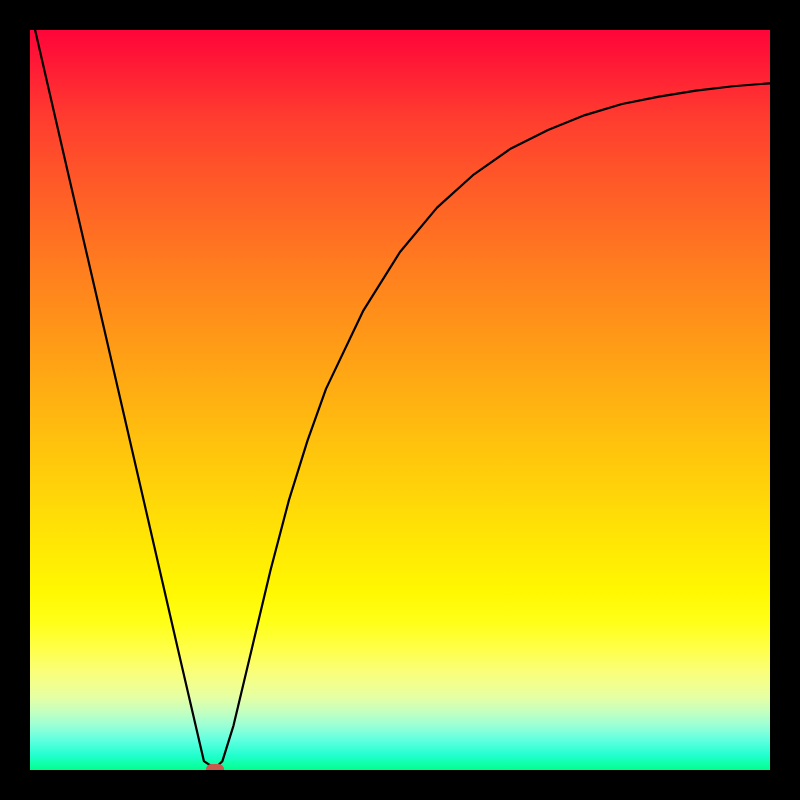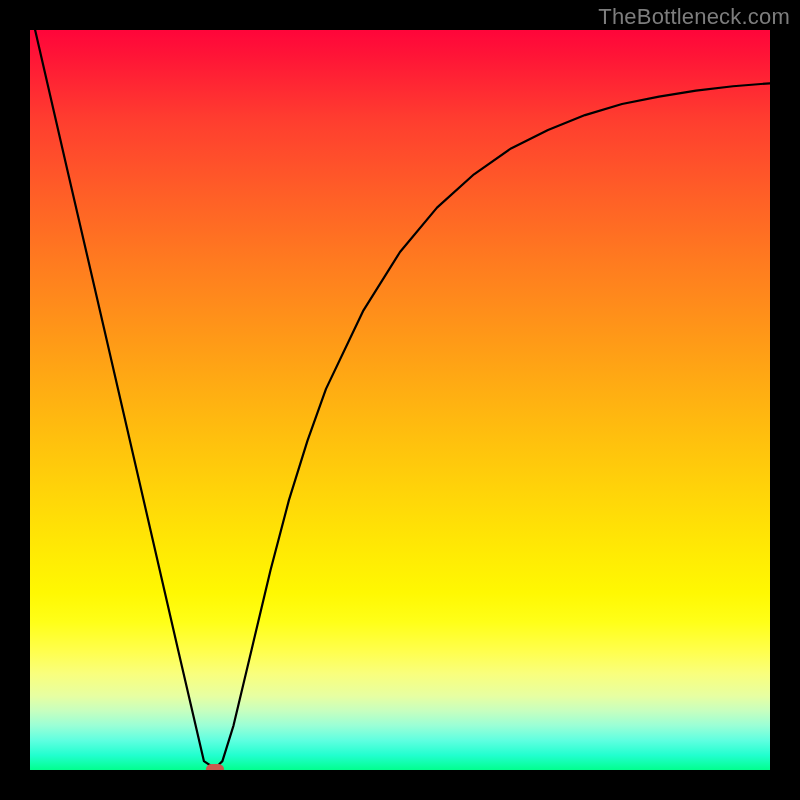--- a/index.html
+++ b/index.html
@@ -70,21 +70,20 @@
     font-family: Arial, Helvetica, sans-serif;
     font-size: 22px;
     color: #7d7d7d;
     letter-spacing: 0.2px;
   }
 </style>
 </head>
 <body>
 
 <div class="frame">
-  <div class="watermark">TheBottleneck.com</div>
   <div class="plot">
     <div class="gradient"></div>
     <svg class="curve-layer" width="740" height="740" viewBox="0 0 740 740" preserveAspectRatio="none">
       <path id="curve-path" fill="none" stroke="#000" stroke-width="2.2" stroke-linejoin="round" stroke-linecap="round" d="M0.00 -22.20 L37.00 138.38 L74.00 298.22 L111.00 458.80 L148.00 619.38 L173.90 731.12 L185.00 738.52 L192.40 731.12 L203.50 695.60 L222.00 617.90 L240.50 540.20 L259.00 469.90 L277.50 410.70 L296.00 358.90 L333.00 281.20 L370.00 222.00 L407.00 177.60 L444.00 144.30 L481.00 118.40 L518.00 99.90 L555.00 85.10 L592.00 74.00 L629.00 66.60 L666.00 60.68 L703.00 56.24 L740.00 53.28"></path>
     </svg>
     <div id="marker" class="marker" style="left: 185px; top: 740px;"></div>
   </div>
 </div>
 
 </body></html>

